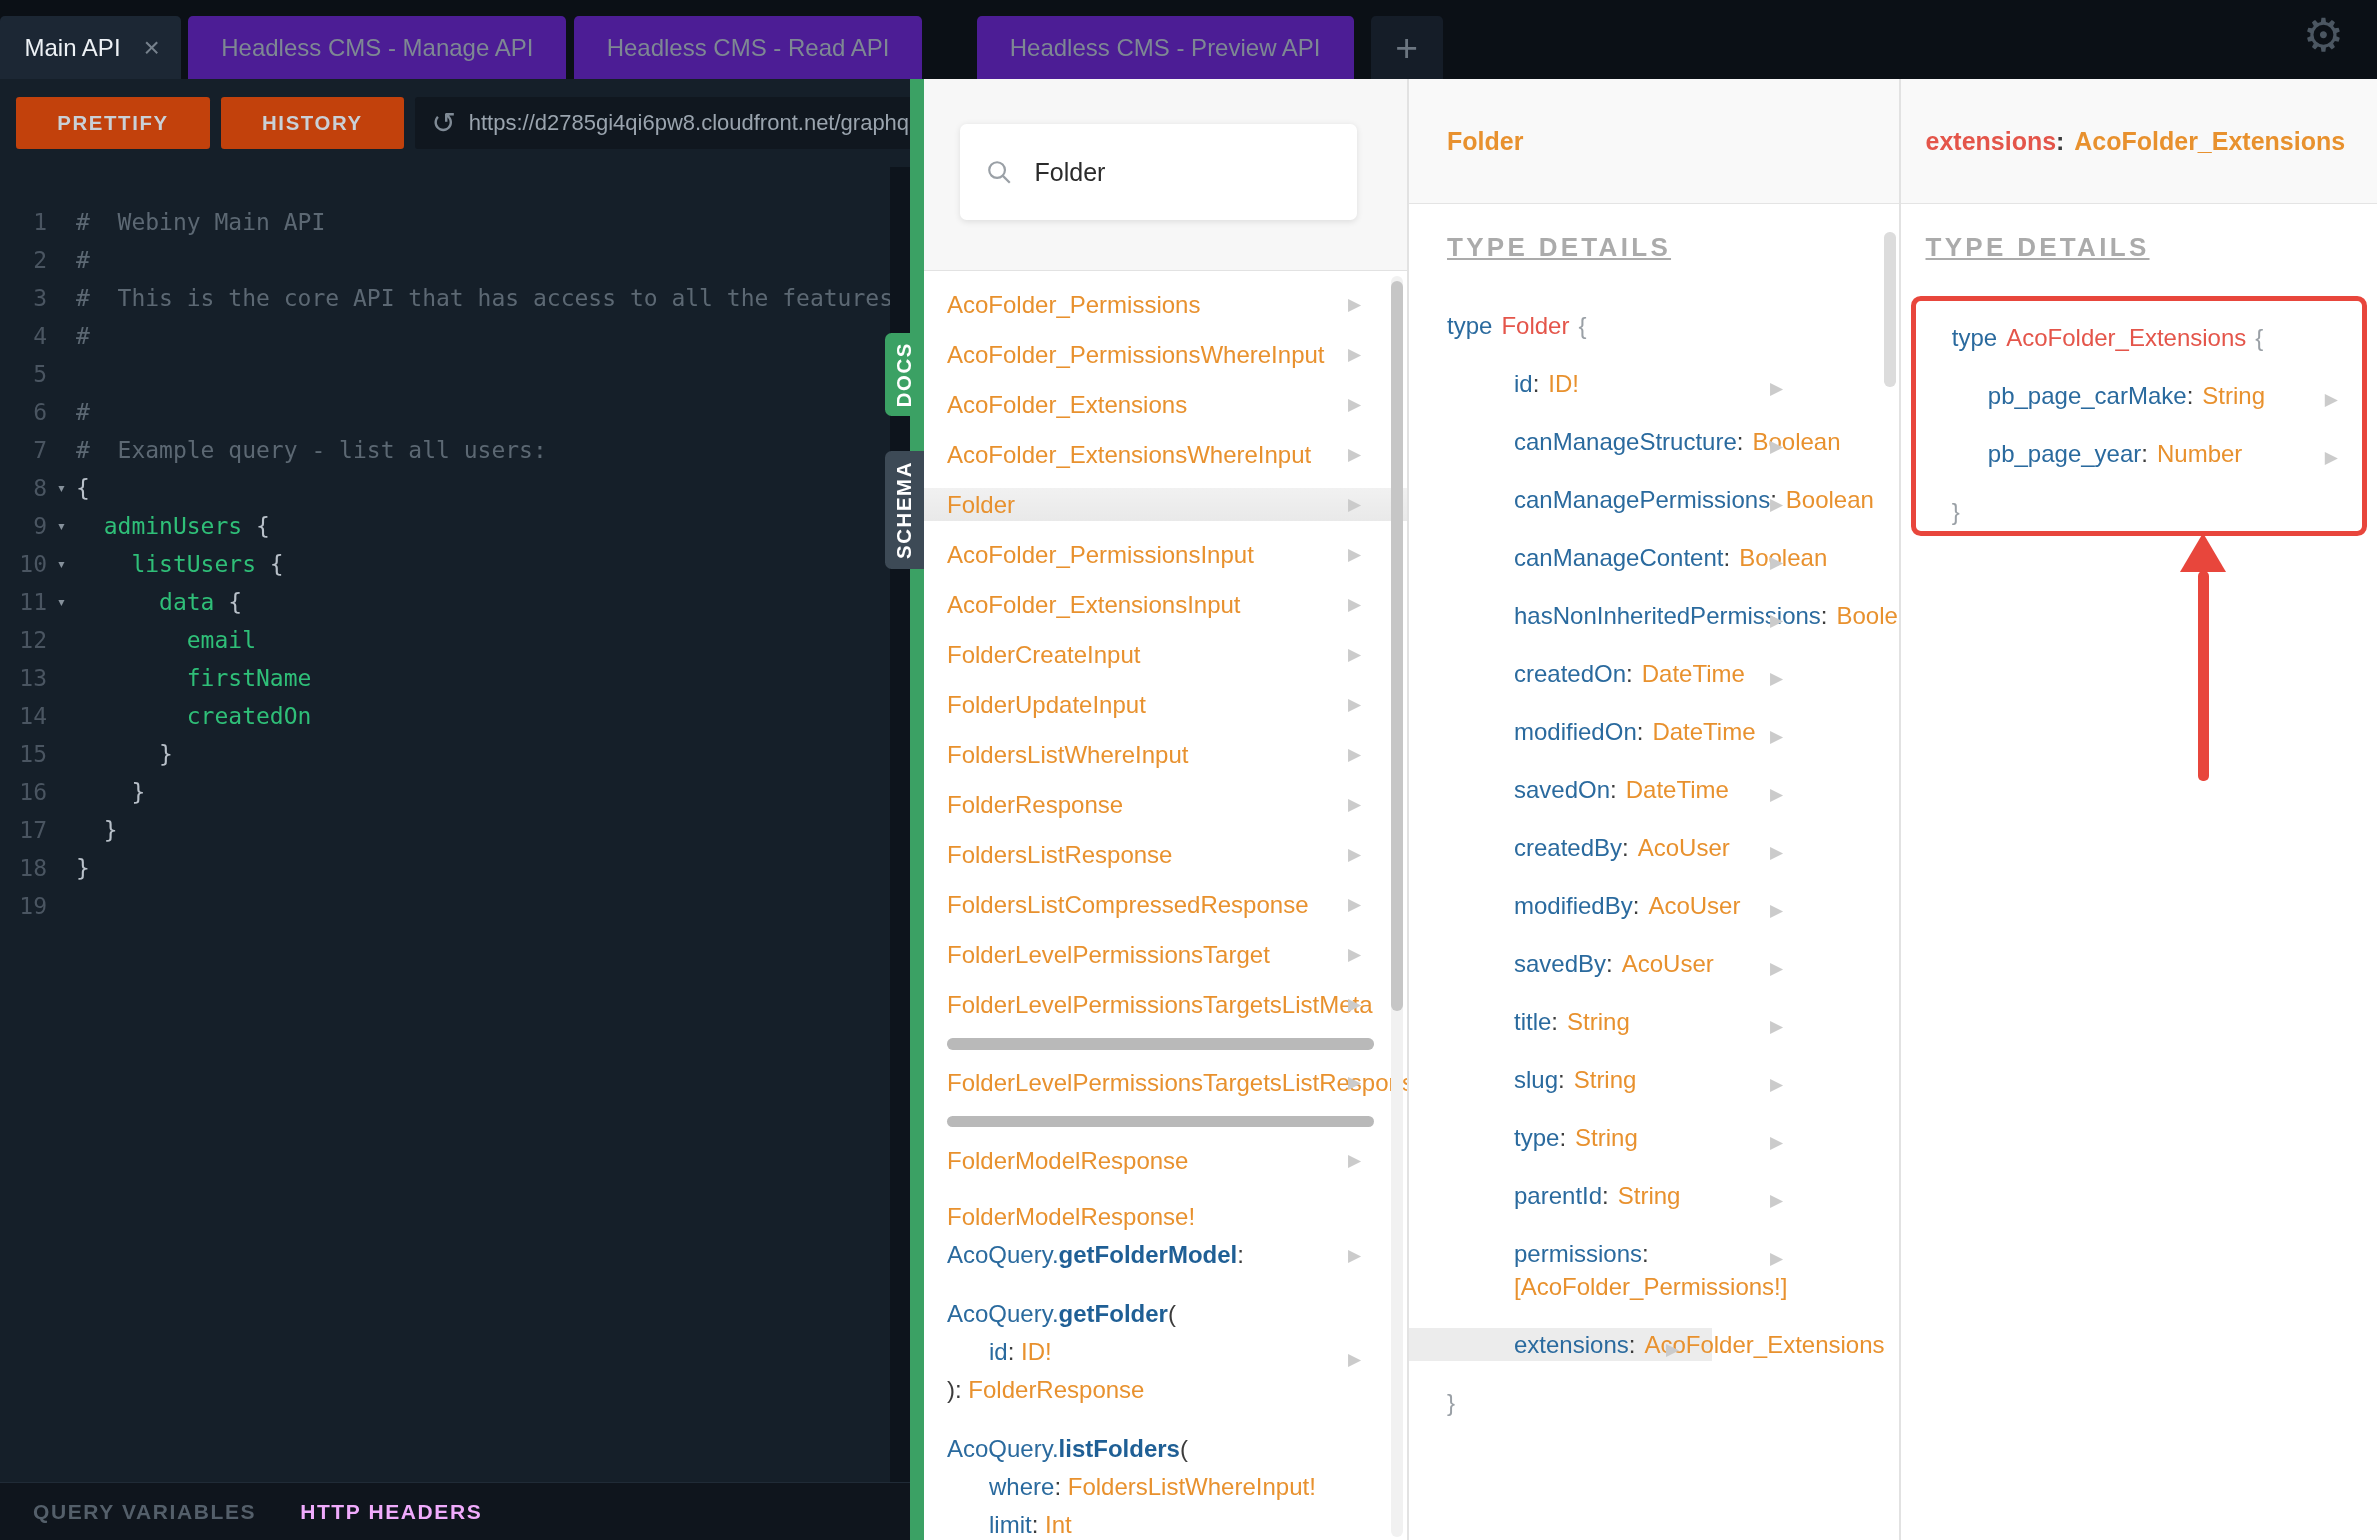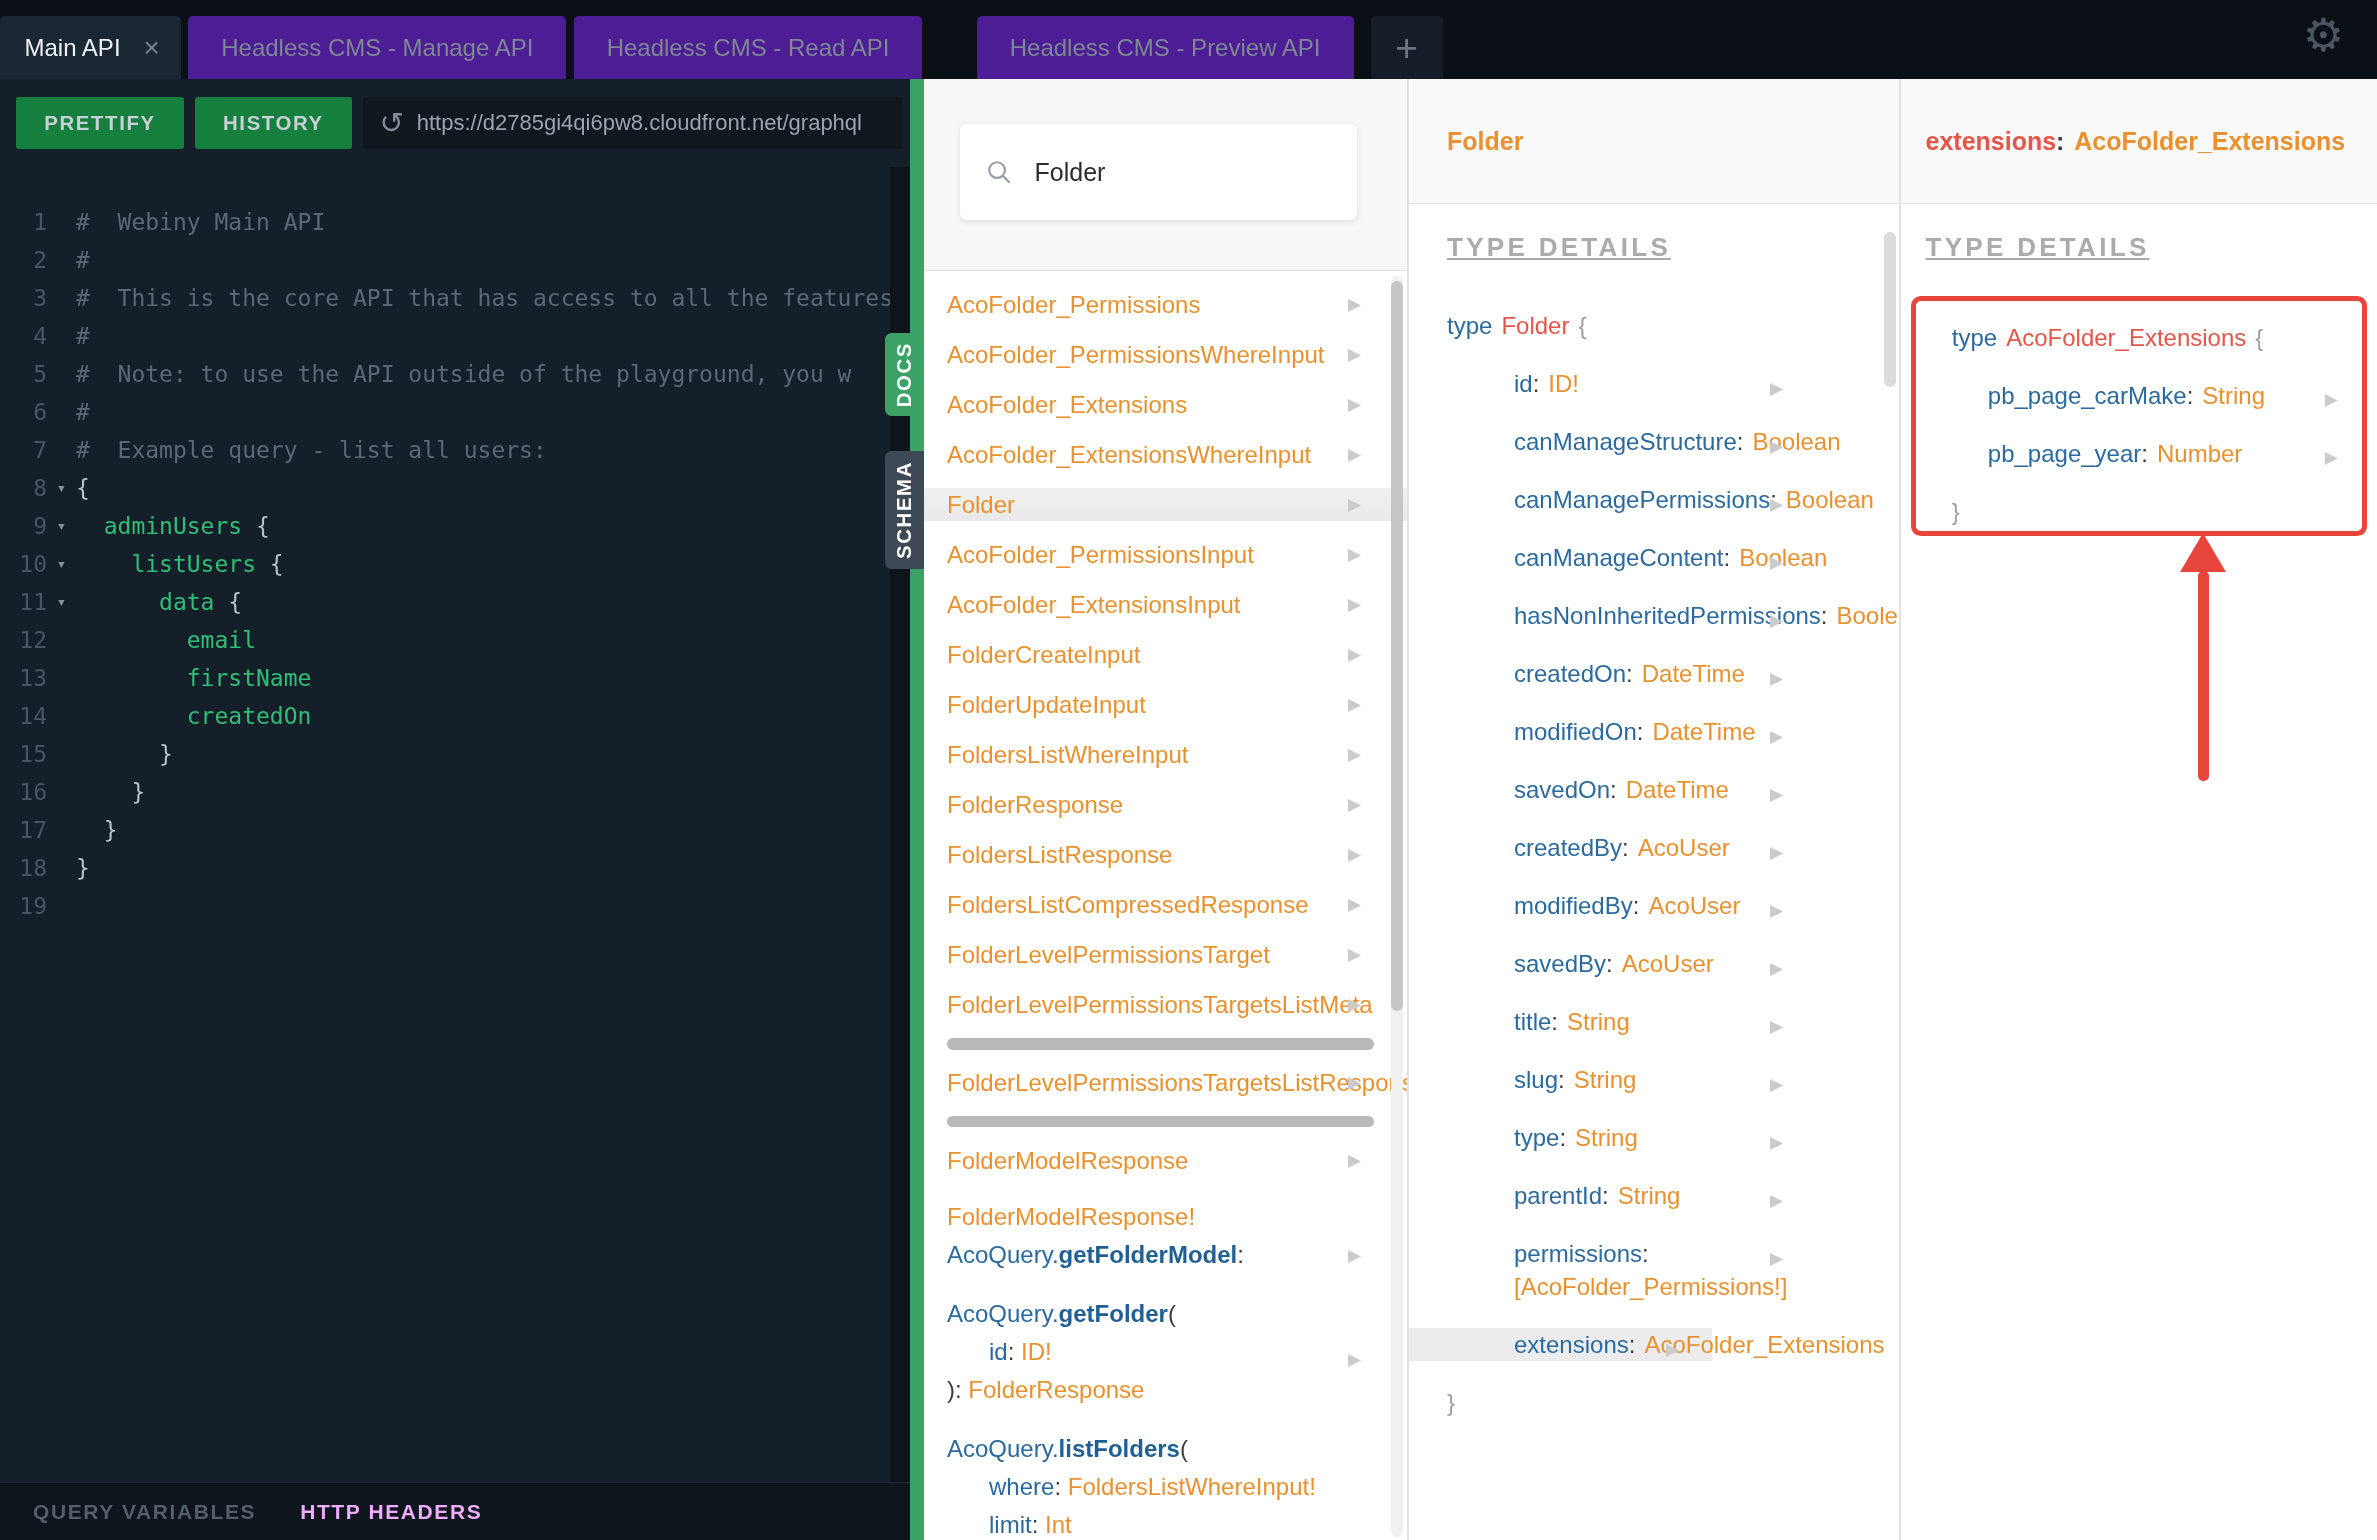--- a/index.html
+++ b/index.html
@@ -21,21 +21,21 @@
   .plustab { flex:none; width:72px; height:63px; background:#151d28; color:#6c7681;
     font-size:39px; display:flex; align-items:center; justify-content:center;
     border-radius:4.9px 4.9px 0 0; margin-left:9.8px; }
   .gear { position:absolute; right:33px; top:8.2px; font-size:46px; color:#4b5661;
     font-family:"DejaVu Sans", sans-serif; }
   
   .editor-pane { position:absolute; left:0; top:79px; width:910px; height:1461px;
     background:#151f29; overflow:hidden; }
   .toolbar { position:absolute; left:0; top:0; width:100%; height:88px;
     display:flex; align-items:center; gap:11.4px; padding-left:16.3px; }
-  .tbtn { height:52px; padding:0 28px; background:#15803d; color:#c9d0d7;
+  .tbtn { height:52px; padding:0 41px; background:#c2410c; color:#c9d0d7;
     font-size:20.4px; font-weight:700; letter-spacing:1.6px; display:flex;
     align-items:center; border-radius:3.3px; flex:none; }
   .urlbox { height:52px; flex:1; margin-right:8.2px; background:#10171f;
     border-radius:3.3px; display:flex; align-items:center; padding:0 16.3px; gap:13px; }
   .rld { color:#808b96; font-size:29px; line-height:29px; font-family:"DejaVu Sans", sans-serif; }
   .url { color:#9aa4ae; font-size:22px; white-space:nowrap; }
   .code { position:absolute; left:0; top:88px; right:0; bottom:58px; padding-top:36px;
     font-family:"DejaVu Sans Mono","Liberation Mono",monospace; font-size:23px;
     line-height:38px; overflow:hidden; }
   .cl { display:flex; white-space:pre; }
@@ -176,21 +176,20 @@
 
       <div class="cl">
         <span class="ln">4</span>
         <span class="fold"></span>
         <span class="codetext"><span class="seg comment">#</span><span class="seg field"></span><span class="seg brace"></span></span>
       </div>
 
       <div class="cl">
         <span class="ln">5</span>
         <span class="fold"></span>
-        <span class="codetext"><span class="seg comment">#  Note: to use the API outside of the playground, you w</span><span class="seg field"></span><span class="seg brace"></span></span>
       </div>
 
       <div class="cl">
         <span class="ln">6</span>
         <span class="fold"></span>
         <span class="codetext"><span class="seg comment">#</span><span class="seg field"></span><span class="seg brace"></span></span>
       </div>
 
       <div class="cl">
         <span class="ln">7</span>

